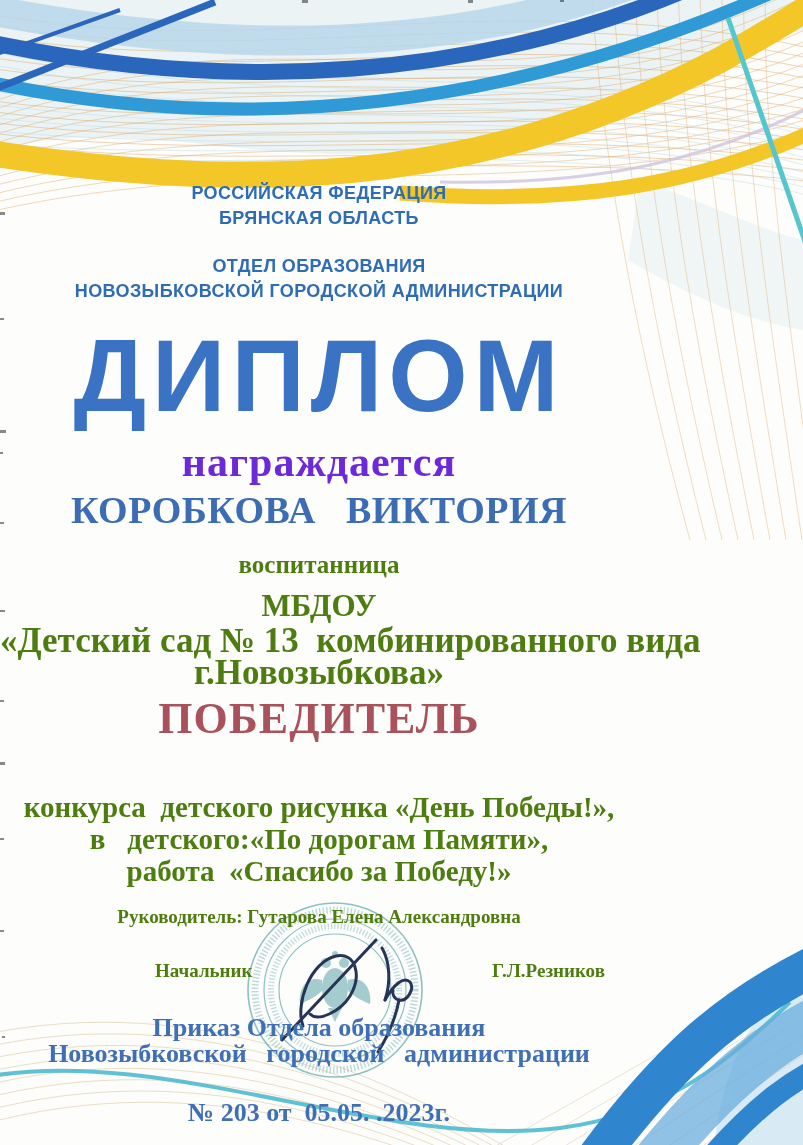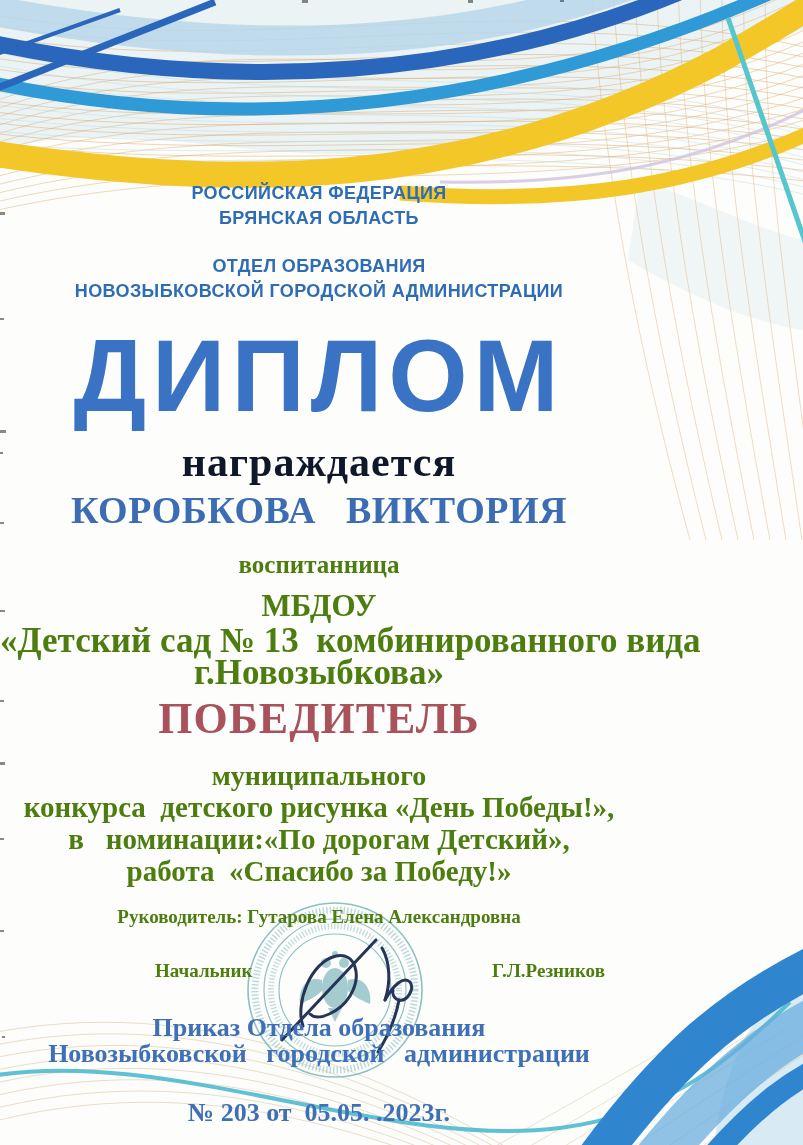--- a/index.html
+++ b/index.html
@@ -11,21 +11,21 @@
   #deco{position:absolute;left:0;top:0;width:803px;height:1145px;}
   .line{
     position:absolute;left:0;width:638px;text-align:center;
     white-space:pre;line-height:1.15;font-weight:bold;
   }
   .sans{font-family:"Liberation Sans","DejaVu Sans",sans-serif;}
   .hdr{font-size:18px;color:#2e6cb6;letter-spacing:.4px;}
   .title{
     font-size:102px;color:#3b73c4;letter-spacing:6px;font-weight:800;line-height:1;
   }
-  .red{color:#0f172a;}
+  .red{color:#6d28d9;}
   .blue{color:#4d7c0f;}
   .name{font-size:38px;color:#3c6db4;letter-spacing:.5px;}
   .awarded{font-size:42px;letter-spacing:1px;}
   .role{font-size:25px;}
   .inst1{font-size:31px;}
   .inst{font-size:35px;}
   .winner{font-size:44px;color:#a9525b;letter-spacing:1px;}
   .contest{font-size:29px;}
   .contest1{font-size:28px;}
   .sig{font-size:19px;}
@@ -182,23 +182,22 @@
   <div class="line red awarded" style="top:438px">награждается</div>
   <div class="line name" style="top:489px">КОРОБКОВА   ВИКТОРИЯ</div>
   <div class="line blue role" style="top:551px">воспитанница</div>
 
   <div class="line blue inst1" style="top:588px">МБДОУ</div>
   <div class="line blue inst" style="top:621px">«Детский сад № 13  комбинированного вида</div>
   <div class="line blue inst" style="top:653px">г.Новозыбкова»</div>
 
   <div class="line winner" style="top:694px">ПОБЕДИТЕЛЬ</div>
 
-  <div class="line blue contest1" style="top:760px">муниципального</div>
   <div class="line blue contest" style="top:791px">конкурса  детского рисунка «День Победы!»,</div>
-  <div class="line blue contest" style="top:823px">в   номинации:«По дорогам Детский»,</div>
+  <div class="line blue contest" style="top:823px">в   детского:«По дорогам Памяти»,</div>
   <div class="line blue contest" style="top:855px">работа  «Спасибо за Победу!»</div>
 
   <div class="line blue sig" style="top:906px">Руководитель: Гутарова Елена Александровна</div>
 
   <div class="abs blue sig" style="top:960px;left:155px">Начальник</div>
   <div class="abs blue sig" style="top:960px;left:492px">Г.Л.Резников</div>
 
   <div class="line order" style="top:1013px">Приказ Отдела образования</div>
   <div class="line order" style="top:1039px">Новозыбковской   городской   администрации</div>
   <div class="line order" style="top:1098px">№ 203 от  05.05. .2023г.</div>

